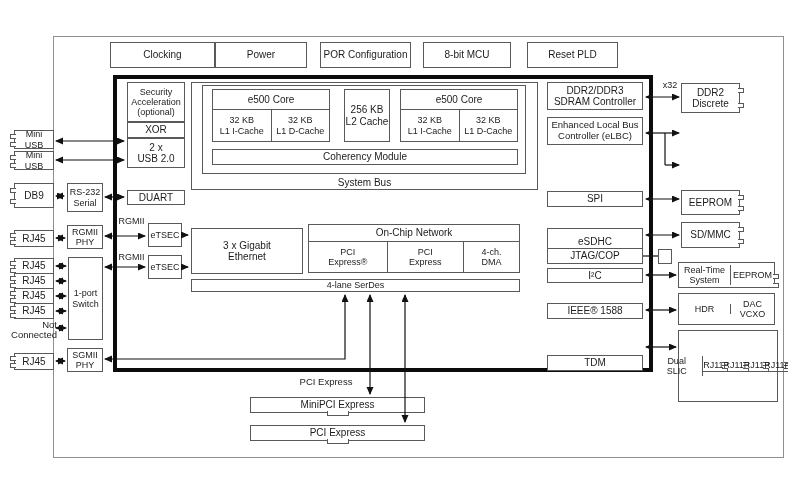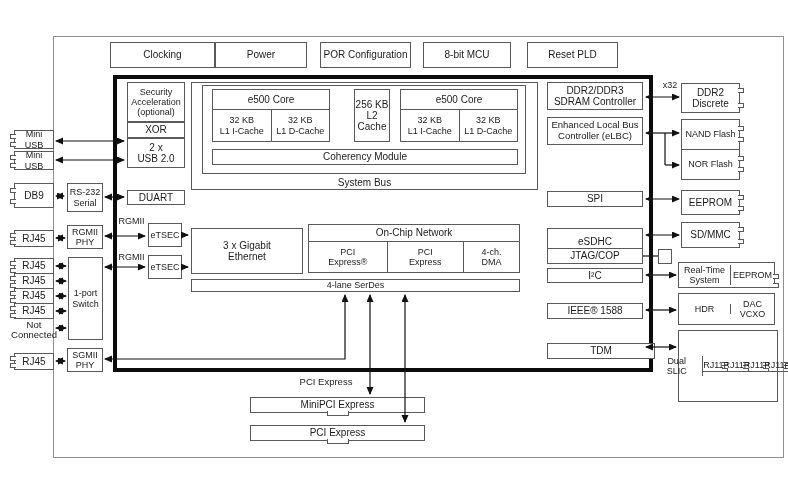--- a/index.html
+++ b/index.html
@@ -14,21 +14,21 @@
   .s9{font-size:9px}
   .s95{font-size:9.5px}
   .hd{box-sizing:border-box;display:flex;align-items:center;justify-content:center;
       border-bottom:1.5px solid #58595b;white-space:pre-line;text-align:center}
   .row{flex:1;display:flex;align-items:stretch}
   .cc{position:relative;box-sizing:border-box;flex:1;display:flex;align-items:center;justify-content:center;
       text-align:center;white-space:pre-line;line-height:1.12}
   .br{border-right:1.5px solid #58595b}
   .bb{border-bottom:1.5px solid #58595b}
   .lab{position:absolute;box-sizing:border-box;display:flex;align-items:center;justify-content:center;
-       text-align:center;font-size:9px;line-height:1.1;white-space:pre-line;background:transparent}
+       text-align:right;font-size:9px;line-height:1.1;white-space:pre-line;background:transparent}
   .plain{position:absolute;box-sizing:border-box;background:#fff;border:1.5px solid #58595b}
   .busname{position:absolute;left:0;right:0;bottom:1px;text-align:center;font-size:10px}
   .nl,.nr,.nb{position:absolute;box-sizing:border-box;background:#fff;border:1px solid #58595b}
   .nl{left:-5px;width:6px;height:5px;border-right:none}
   .nr{right:-5px;width:6px;height:5px;border-left:none}
   .nb{bottom:-4px;left:50%;width:22px;height:5px;margin-left:-11px;border-top:none}
   .wires{position:absolute;left:0;top:0;pointer-events:none}
 </style>
 </head>
 <body>
@@ -67,21 +67,21 @@
 
   <div class="box col" style="left:212px;top:89px;width:118px;height:53px">
     <div class="hd" style="flex:0 0 20px;font-size:10px">e500 Core</div>
     <div class="row">
       <div class="cc br s9">32 KB
 L1 I-Cache</div>
       <div class="cc s9">32 KB
 L1 D-Cache</div>
     </div>
   </div>
-  <div class="box" style="left:354px;top:89px;width:36px;height:53px">256 KB
+  <div class="box" style="left:344px;top:89px;width:46px;height:53px">256 KB
 L2 Cache</div>
   <div class="box col" style="left:400px;top:89px;width:118px;height:53px">
     <div class="hd" style="flex:0 0 20px;font-size:10px">e500 Core</div>
     <div class="row">
       <div class="cc br s9">32 KB
 L1 I-Cache</div>
       <div class="cc s9">32 KB
 L1 D-Cache</div>
     </div>
   </div>
@@ -102,21 +102,21 @@
 
   <div class="box" style="left:547px;top:82px;width:96px;height:28px">DDR2/DDR3
 SDRAM Controller</div>
   <div class="box s95" style="left:547px;top:117px;width:96px;height:28px">Enhanced Local Bus
 Controller (eLBC)</div>
   <div class="box" style="left:547px;top:191px;width:96px;height:16px">SPI</div>
   <div class="box" style="left:547px;top:228px;width:96px;height:28px">eSDHC</div>
   <div class="box" style="left:547px;top:248px;width:96px;height:16px">JTAG/COP</div>
   <div class="box" style="left:547px;top:268px;width:96px;height:15px">I²C</div>
   <div class="box" style="left:547px;top:303px;width:96px;height:16px">IEEE® 1588</div>
-  <div class="box" style="left:547px;top:343px;width:108px;height:16px">TDM</div>
+  <div class="box" style="left:547px;top:355px;width:96px;height:16px">TDM</div>
 
   <div class="box s9" style="left:67px;top:183px;width:36px;height:29px">RS-232
 Serial</div>
   <div class="box s9" style="left:67px;top:225px;width:36px;height:24px">RGMII
 PHY</div>
   <div class="box s9" style="left:68px;top:257px;width:35px;height:83px">1-port
 Switch</div>
   <div class="box s9" style="left:67px;top:348px;width:36px;height:24px">SGMII
 PHY</div>
 
@@ -130,24 +130,20 @@
   <div class="box" style="left:14px;top:273px;width:40px;height:16px"><span>RJ45</span><i class="nl" style="top:2px"></i><i class="nl" style="top:9px"></i></div>
   <div class="box" style="left:14px;top:288px;width:40px;height:16px"><span>RJ45</span><i class="nl" style="top:2px"></i><i class="nl" style="top:9px"></i></div>
   <div class="box" style="left:14px;top:303px;width:40px;height:16px"><span>RJ45</span><i class="nl" style="top:2px"></i><i class="nl" style="top:9px"></i></div>
   <div class="lab s95" style="left:8px;top:320px;width:52px;height:20px;font-size:9.5px">Not
 Connected</div>
   <div class="box" style="left:14px;top:353px;width:40px;height:17px"><span>RJ45</span><i class="nl" style="top:2px"></i><i class="nl" style="top:9px"></i></div>
 
   <div class="lab" style="left:656px;top:80px;width:28px;height:11px">x32</div>
   <div class="box" style="left:681px;top:83px;width:59px;height:30px"><span>DDR2
 Discrete</span><i class="nr" style="top:4px"></i><i class="nr" style="top:19px"></i></div>
-  <div class="box col" style="left:681px;top:119px;width:59px;height:61px;font-size:9px">
-    <div class="cc bb" style="flex:1"><span>NAND Flash</span><i class="nr" style="top:6px"></i><i class="nr" style="top:17px"></i></div>
-    <div class="cc" style="flex:1"><span>NOR Flash</span><i class="nr" style="top:6px"></i><i class="nr" style="top:17px"></i></div>
-  </div>
   <div class="box" style="left:681px;top:190px;width:59px;height:25px"><span>EEPROM</span><i class="nr" style="top:4px"></i><i class="nr" style="top:15px"></i></div>
   <div class="box" style="left:681px;top:222px;width:59px;height:26px"><span>SD/MMC</span><i class="nr" style="top:4px"></i><i class="nr" style="top:16px"></i></div>
   <div class="plain" style="left:658px;top:249px;width:14px;height:15px"></div>
   <div class="box" style="left:678px;top:262px;width:97px;height:26px;font-size:9px">
     <div class="cc br" style="flex:0 0 52px">Real-Time
 System</div>
     <div class="cc"><span>EEPROM</span><i class="nr" style="top:4px"></i><i class="nr" style="top:13px"></i></div>
   </div>
   <div class="box" style="left:678px;top:293px;width:97px;height:32px;font-size:9px">
     <div class="cc br" style="flex:0 0 52px">HDR</div>

